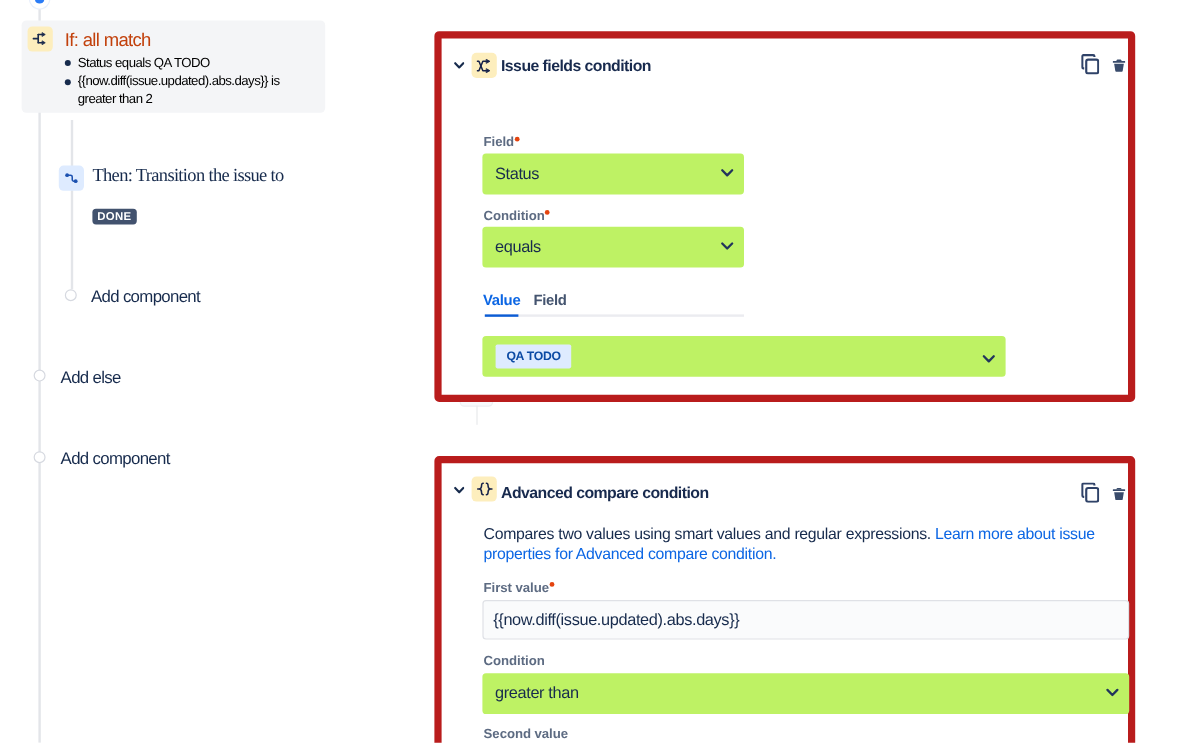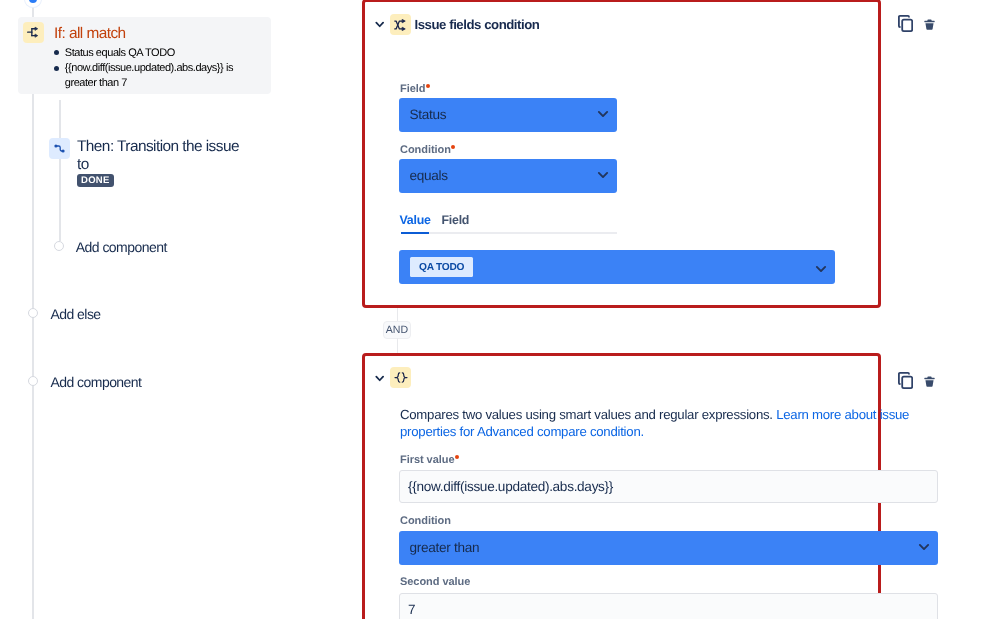--- a/index.html
+++ b/index.html
@@ -37,48 +37,48 @@
                list-style:none; }
   .cond-list li { position:relative; font-size:11px; line-height:14.3px; color:#000000;
                   padding-left:9.6px; margin-bottom:1.6px; letter-spacing:-0.45px;
                   overflow-wrap:anywhere; }
   .cond-list li:before { content:""; position:absolute; left:-1.0px; top:4.4px;
                          width:5px; height:5px; border-radius:50%; background:#172B4D; }
 
   .then-row { position:absolute; left:49px; top:134px; width:230px; }
   .then-icon { position:absolute; left:-0.2px; top:3.8px; width:20.8px; height:20.8px; background:#DEEBFF; }
   .then-title { position:absolute; left:28px; top:4px; width:172px; font-size:15.4px;
-                line-height:18px; color:#172B4D; letter-spacing:-0.55px; }
+                line-height:18px; color:#172B4D; letter-spacing:-0.55px;font-family:Liberation Serif, serif; }
   .done-badge { position:absolute; left:28px; top:40px; background:#42526E; color:#fff;
                 font-size:9.5px; font-weight:bold; letter-spacing:0.3px; padding:0 4px;
                 border-radius:3px; line-height:13px; display:inline-block; height:13px; }
 
   .node-circle { position:absolute; width:10.4px; height:10.4px; border-radius:50%;
                  background:#fff; border:1.6px solid #D6D9E0; box-sizing:border-box; }
   .node-label { position:absolute; font-size:14px; line-height:16px; color:#172B4D; letter-spacing:-0.55px; }
 
   
-  .card { position:absolute; left:362px; width:519px; background:#fff;
-          border:3px solid #b91c1c; border-radius:4px; }
+  .card { position:absolute; left:362px; width:584px; background:#fff;
+          border:6px solid #b91c1c; border-radius:4px;margin-top:27px; }
   .chev { position:absolute; left:9.5px; }
   .card-icon { position:absolute; width:21px; height:21px;
                border-radius:4px; background:#FDEEBD; display:flex;
                align-items:center; justify-content:center; }
   .card-title { position:absolute; font-size:13.2px; font-weight:bold;
                 color:#182A4E; letter-spacing:-0.45px; }
   .hbtn { position:absolute; display:block; cursor:pointer; }
 
   .desc { position:absolute; font-size:13.2px; line-height:17.4px; color:#172B4D;
           margin:0; letter-spacing:-0.25px; }
   .desc a { color:#0C66E4; text-decoration:none; }
   .flabel { position:absolute; font-size:11px; font-weight:bold; color:#5D6B82; margin:0;
             letter-spacing:-0.05px; white-space:nowrap; }
   .req { display:inline-block; position:relative; width:4px; height:4px; border-radius:50%;
          background:#E4440F; top:-4.4px; margin-left:0.6px; }
-  .select { position:absolute; background:#3b82f6; border-radius:3px;
+  .select { position:absolute; background:#bef264; border-radius:3px;
             font-size:13.6px; color:#172B4D; letter-spacing:-0.3px; }
   .select > .sv { position:absolute; left:10.5px; }
   .dchev { position:absolute; }
   .txtinput { position:absolute; background:#FAFBFC; border:1px solid #DFE1E6; border-radius:3px;
               font-size:13.6px; color:#172B4D; letter-spacing:-0.3px; }
   .txtinput > .tv { position:absolute; left:8px; }
   .tabbar { position:absolute; height:2px; background:#EBECF0; }
   .tab { position:absolute; font-size:12.4px; font-weight:bold; letter-spacing:-0.25px;
          cursor:pointer; color:#44546F; }
   .tab.active { color:#0C66E4; }
@@ -107,21 +107,21 @@
         <path d="M10 5.4h7.4"></path>
         <path d="M10 19.6h7.4"></path>
         <path d="M10 5.4v14.2"></path>
         <path d="M17.2 2.4l4.9 3-4.9 3z" fill="#1A2A4D" stroke="#1A2A4D" stroke-width="1.4"></path>
         <path d="M17.2 16.6l4.9 3-4.9 3z" fill="#1A2A4D" stroke="#1A2A4D" stroke-width="1.4"></path>
       </svg>
     </span>
     <div class="if-title">If: all match</div>
     <ul class="cond-list">
       <li>Status equals QA TODO</li>
-      <li>{{now.diff(issue.updated).abs.days}} is greater than 7</li>
+      <li>{{now.diff(issue.updated).abs.days}} is greater than 2</li>
     </ul>
   </div>
 
   <div class="then-row">
     <span class="icon-box then-icon">
       <svg width="13" height="13" viewBox="0 0 24 24" fill="none" stroke="#1C51B0" stroke-width="2.4" stroke-linecap="round">
         <path d="M6.4 7.4h4.3a2.6 2.6 0 0 1 2.6 2.6v4a2.6 2.6 0 0 0 2.6 2.6h1.7"></path>
         <circle cx="5.4" cy="7.4" r="2.9" fill="#1C51B0" stroke="none"></circle>
         <circle cx="18.6" cy="16.6" r="2.9" fill="#1C51B0" stroke="none"></circle>
       </svg>
@@ -211,20 +211,21 @@
           </svg>
     </span>
     <span class="card-icon" style="left:25.1px; top:11.4px;">
       <svg width="14" height="13" viewBox="0 0 28 26" fill="none" stroke="#17224A" stroke-width="2.5" stroke-linecap="round" stroke-linejoin="round">
         <path d="M11.4 3.6c-2.6 0-2.8 1.4-2.8 3.7 0 3.2-.5 4.9-2.9 5.7 2.4.8 2.9 2.5 2.9 5.7 0 2.3.2 3.7 2.8 3.7"></path>
         <path d="M5.7 13h-3.6"></path>
         <path d="M16.6 3.6c2.6 0 2.8 1.4 2.8 3.7 0 3.2.5 4.9 2.9 5.7-2.4.8-2.9 2.5-2.9 5.7 0 2.3-.2 3.7-2.8 3.7"></path>
         <path d="M22.3 13h3.6"></path>
       </svg>
     </span>
+    <div class="card-title" style="left:49.5px; top:17px;">Advanced compare condition</div>
     <span class="hbtn" style="left:533px; top:16px;">
       <svg width="15" height="17" viewBox="0 0 15 17" fill="none" stroke="#2F4268" stroke-width="1.8" stroke-linejoin="round">
             <rect x="4.2" y="4.7" width="10" height="11.4" rx="1.6"></rect>
             <path d="M11 2.5V1.9A1 1 0 0 0 10 0.9H1.9A1 1 0 0 0 0.9 1.9V11a1 1 0 0 0 1 1h0.6"></path>
           </svg>
     </span>
     <span class="hbtn" style="left:558.5px; top:18px;">
       <svg width="11" height="11" viewBox="0 0 22 22" fill="#394B6B">
             <path d="M8.4 1.2h5.2c.55 0 1.05.35 1.25.88l.75 1.92H6.4l.75-1.92c.2-.53.7-.88 1.25-.88z"></path>
             <rect x="0.6" y="3.6" width="20.8" height="2.9" rx="0.9"></rect>

